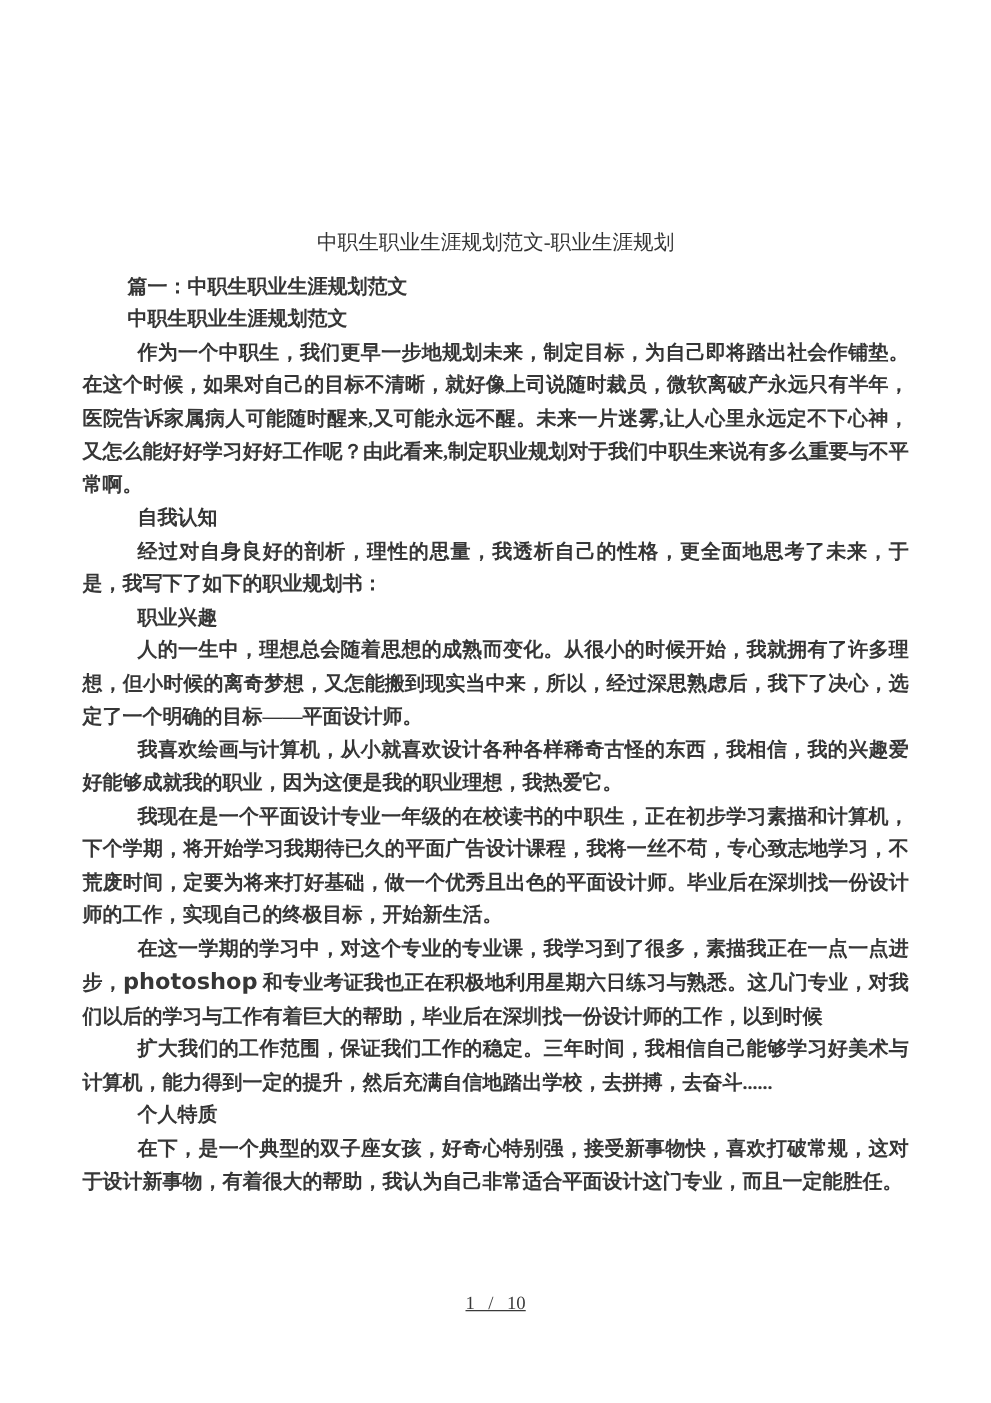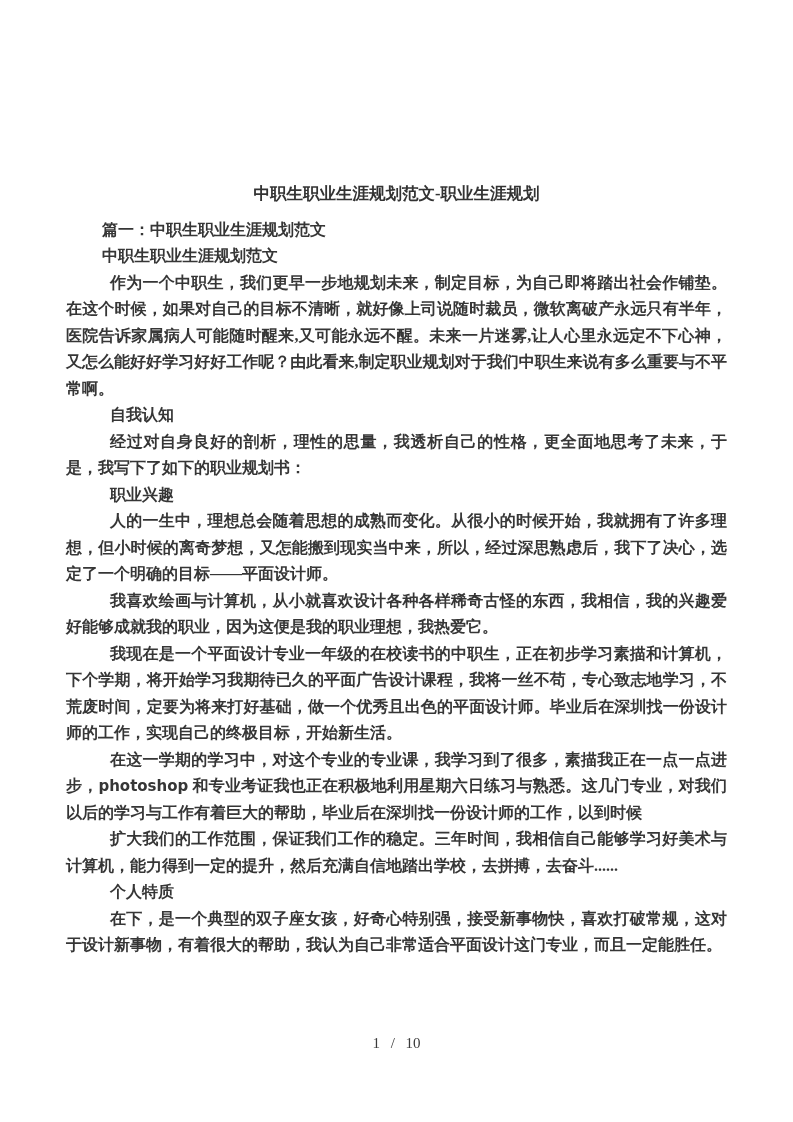--- a/index.html
+++ b/index.html
@@ -21,44 +21,45 @@
     top: 181px;
     left: 66px;
     width: 661px;
     font-size: 16px;
     line-height: 26.5px;
     text-align: justify;
     text-justify: inter-ideograph;
   }
   .doc-title {
     font-size: 16.5px;
-    font-weight: bold;
+    font-weight: normal;
     text-align: center;
     text-indent: 0;
     margin: 0 0 9px 0;
     line-height: 26.5px;
     color: #333333;
   }
   p { margin: 0; font-weight: bold; }
   .ind-a { text-indent: 2.25em; }   
   .ind-b { text-indent: 2.75em; }   
   .latin {
     font-family: "DejaVu Sans", "Liberation Sans", sans-serif;
-    font-size: 15px;
+    font-size: 18px;
   }
   .footer {
     position: absolute;
     top: 1032px;
     left: 0;
     width: 100%;
     text-align: center;
     font-size: 15px;
     line-height: 22px;
     color: #3a3a3a;
     word-spacing: 7px;
+    text-decoration: underline;
   }
 </style>
 </head>
 <body>
 
 <div class="page">
   <div class="content">
     <h1 class="doc-title">中职生职业生涯规划范文-职业生涯规划</h1>
     <p class="ind-a">篇一：中职生职业生涯规划范文</p>
     <p class="ind-a">中职生职业生涯规划范文</p>

